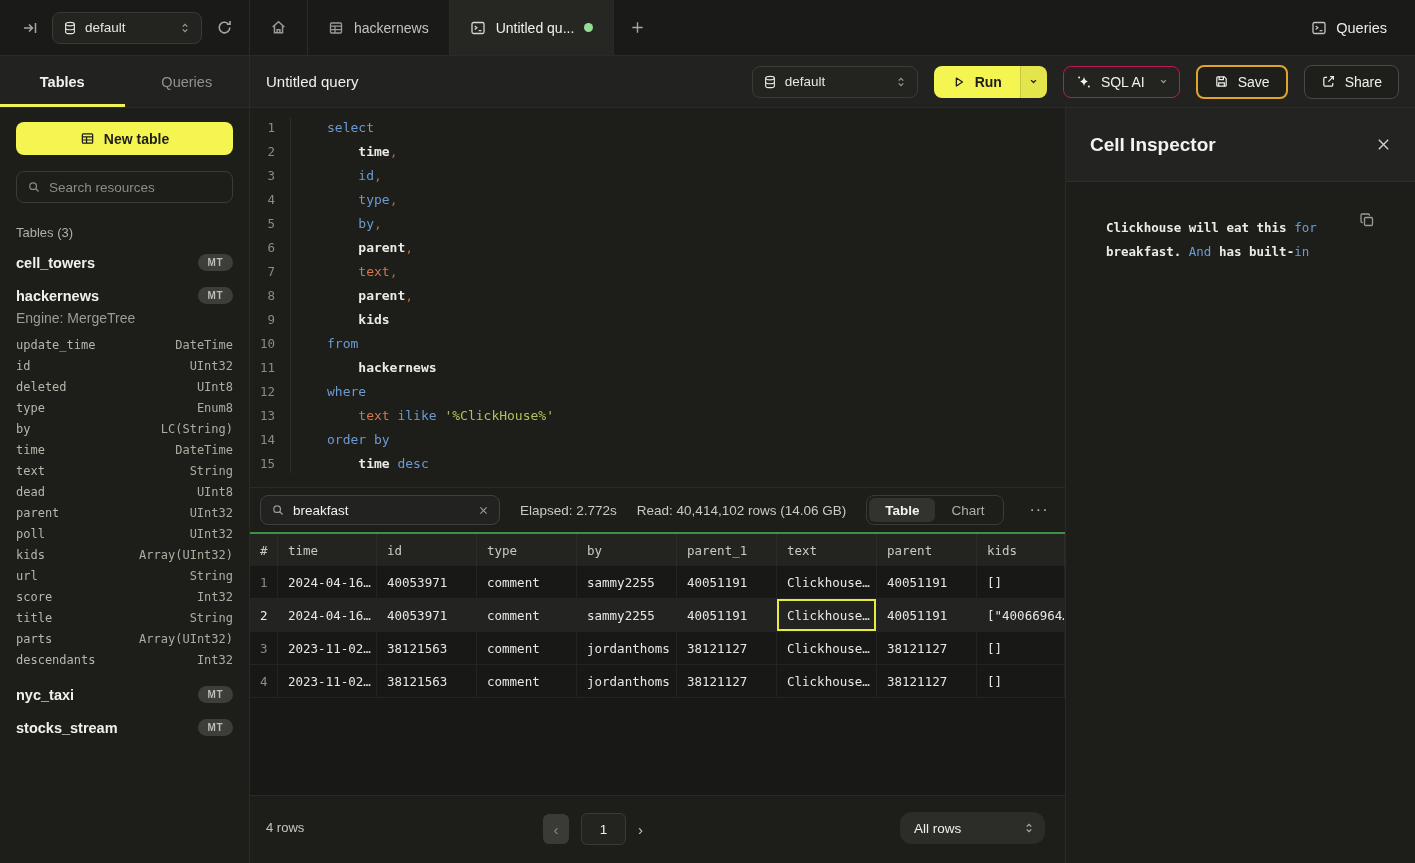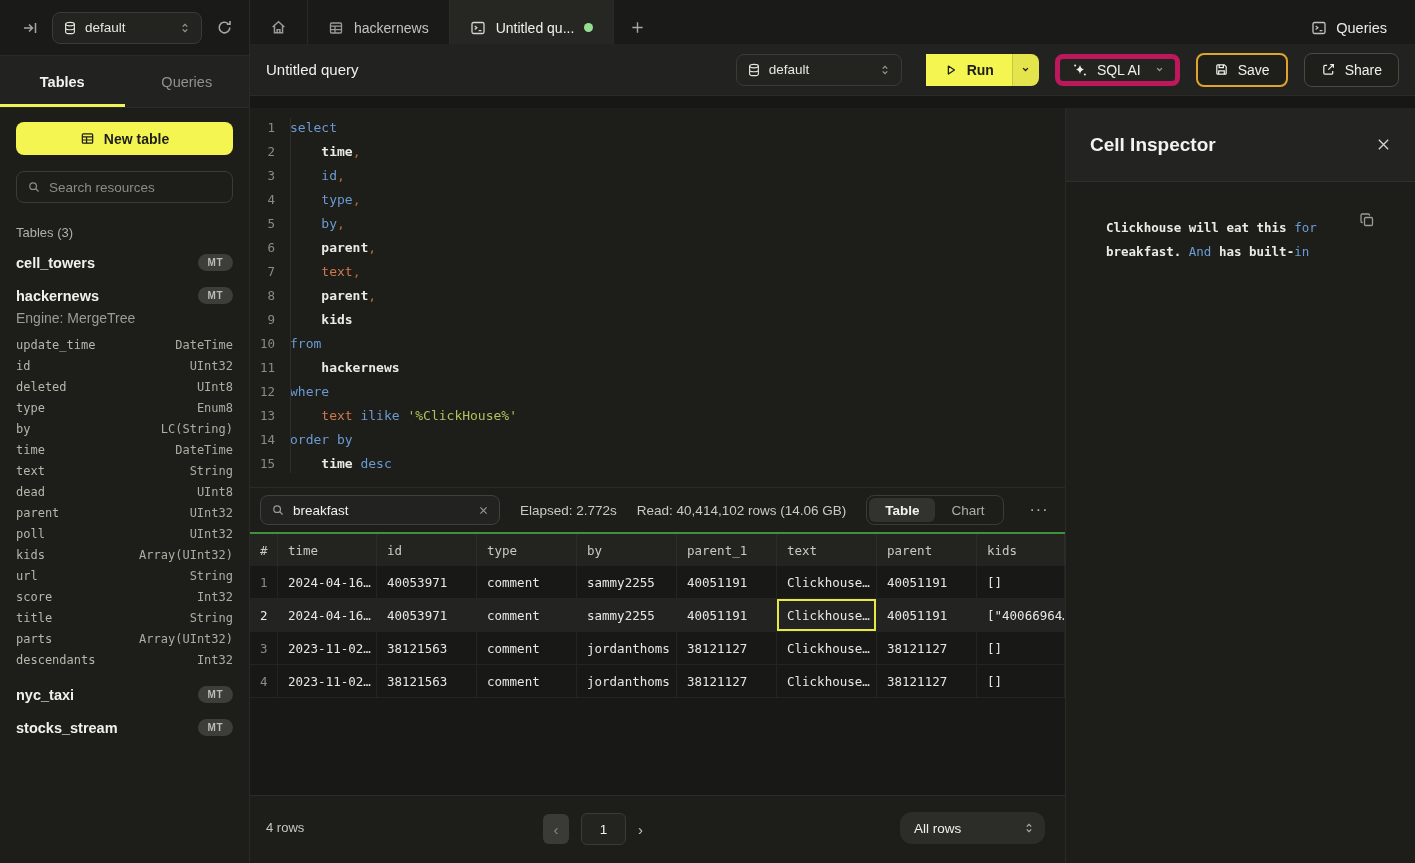--- a/index.html
+++ b/index.html
@@ -24,28 +24,28 @@
   .newtab { display:flex; align-items:center; padding:0 16px; color:#a7a7a1; cursor:pointer; }
   .tb-right { margin-left:auto; display:flex; align-items:center; padding-right:28px; }
   .queries-link { display:flex; align-items:center; gap:9px; color:#ececе8; font-size:14.5px; cursor:pointer; color:#ececе8; }
 
   
   #side-tabs { position:absolute; left:0; top:56px; width:250px; height:52px; background:#222220; border-right:1px solid #2a2a27; border-bottom:1px solid #2a2a27; display:flex; }
   .side-tab { flex:1; display:flex; align-items:center; justify-content:center; font-size:14.5px; color:#92928c; cursor:pointer; position:relative; }
   .side-tab.active { color:#f2f2ee; font-weight:600; }
   .side-tab.active::after { content:""; position:absolute; left:0; right:0; bottom:0; height:3px; background:#f1f255; }
 
-  #toolbar { position:absolute; left:250px; top:44px; width:1165px; height:52px; background:#222220; border-bottom:1px solid #2a2a27; display:flex; align-items:center; padding:0 16px; }
+  #toolbar { position:absolute; left:250px; top:56px; width:1165px; height:52px; background:#222220; border-bottom:1px solid #2a2a27; display:flex; align-items:center; padding:0 16px; }
   .q-title { font-size:15px; color:#f0f0ec; }
   .tool-right { margin-left:auto; display:flex; align-items:center; gap:16px; }
   #toolbar .select-box { width:166px; }
   .run-btn { display:flex; height:32px; border-radius:8px; overflow:hidden; cursor:pointer; }
-  .run-main { background:#f4f551; color:#1d1d1a; display:flex; align-items:center; gap:9px; padding:0 18px; font-size:14px; font-weight:600;margin-left:8px; }
+  .run-main { background:#f4f551; color:#1d1d1a; display:flex; align-items:center; gap:9px; padding:0 18px; font-size:14px; font-weight:600; }
   .run-arrow { background:#e4e54c; color:#1d1d1a; width:27px; display:flex; align-items:center; justify-content:center; border-left:1px solid rgba(0,0,0,.12); }
-  .ai-btn { display:flex; align-items:center; gap:9px; height:32px; background:#232320; border:5px solid #be185d; border-radius:8px; padding:0 10px 0 12px; color:#efefeb; font-size:14px; cursor:pointer; }
+  .ai-btn { display:flex; align-items:center; gap:9px; height:32px; background:#232320; border:1px solid #be185d; border-radius:8px; padding:0 10px 0 12px; color:#efefeb; font-size:14px; cursor:pointer; }
   .ai-btn .chev { color:#9b9b95; margin-left:4px; }
   .save-btn { display:flex; align-items:center; gap:9px; height:34px; background:#1e1e1b; border:2px solid #e0a42c; border-radius:8px; padding:0 16px; color:#f0f0ec; font-size:14px; cursor:pointer; }
   .share-btn { display:flex; align-items:center; gap:9px; height:34px; background:#1e1e1b; border:1px solid #4a4a45; border-radius:8px; padding:0 16px; color:#f0f0ec; font-size:14px; cursor:pointer; }
 
   
   #sidebar { position:absolute; left:0; top:108px; width:250px; height:755px; background:#1d1d1a; border-right:1px solid #2a2a27; padding:14px 16px; }
   .newtable-btn { width:100%; height:33px; background:#f4f551; color:#1d1d1a; border:none; border-radius:8px; font-size:14px; font-weight:600; display:flex; align-items:center; justify-content:center; gap:9px; cursor:pointer; font-family:inherit; }
   .search-box { margin-top:16px; height:32px; border:1px solid #3a3a36; border-radius:8px; background:#1d1d1a; display:flex; align-items:center; gap:8px; padding:0 10px; color:#8c8c86; }
   .search-box input { background:none; border:none; outline:none; color:#e6e6e2; font-size:13.5px; width:100%; font-family:inherit; }
   .search-box input::placeholder { color:#8c8c86; }
@@ -56,21 +56,21 @@
   .engine { font-size:14px; color:#9c9c96; margin:-2px 0 8px; }
   .col-row { display:flex; justify-content:space-between; padding:3.5px 0; cursor:default; }
   .col-name { font-size:12px; color:#b3b8ab; }
   .col-type { font-size:12px; color:#a9afa1; }
   #hn-cols { margin-bottom:8px; }
 
   
   #editor { position:absolute; left:250px; top:108px; width:815px; height:379px; background:#1d1d1a; padding-top:8px; cursor:text; }
   .ed-line { display:flex; height:24px; line-height:24px; font-size:13px; }
   .gutter { width:25px; text-align:right; color:#8b8b85; flex:none; font-size:12.5px; }
-  .code { margin-left:15px; white-space:pre; }
+  .code { margin-left:15px; white-space:pre;padding-left:37px; }
   .indent-guide { position:absolute; left:40px; top:10px; bottom:14px; width:1px; background:#2e2e2b; }
   .tk-kw { color:#6b9bd2; }
   .tk-id { color:#eaeae6; font-weight:700; }
   .tk-or { color:#d2774e; }
   .tk-pn { color:#c2663e; }
   .tk-st { color:#b2c05b; }
 
   
   #results { position:absolute; left:250px; top:487px; width:815px; height:308px; background:#181816; border-top:1px solid #2a2a27; }
   .res-toolbar { height:44px; background:#1d1d1a; display:flex; align-items:center; padding:0 12px 0 10px; gap:20px; }

